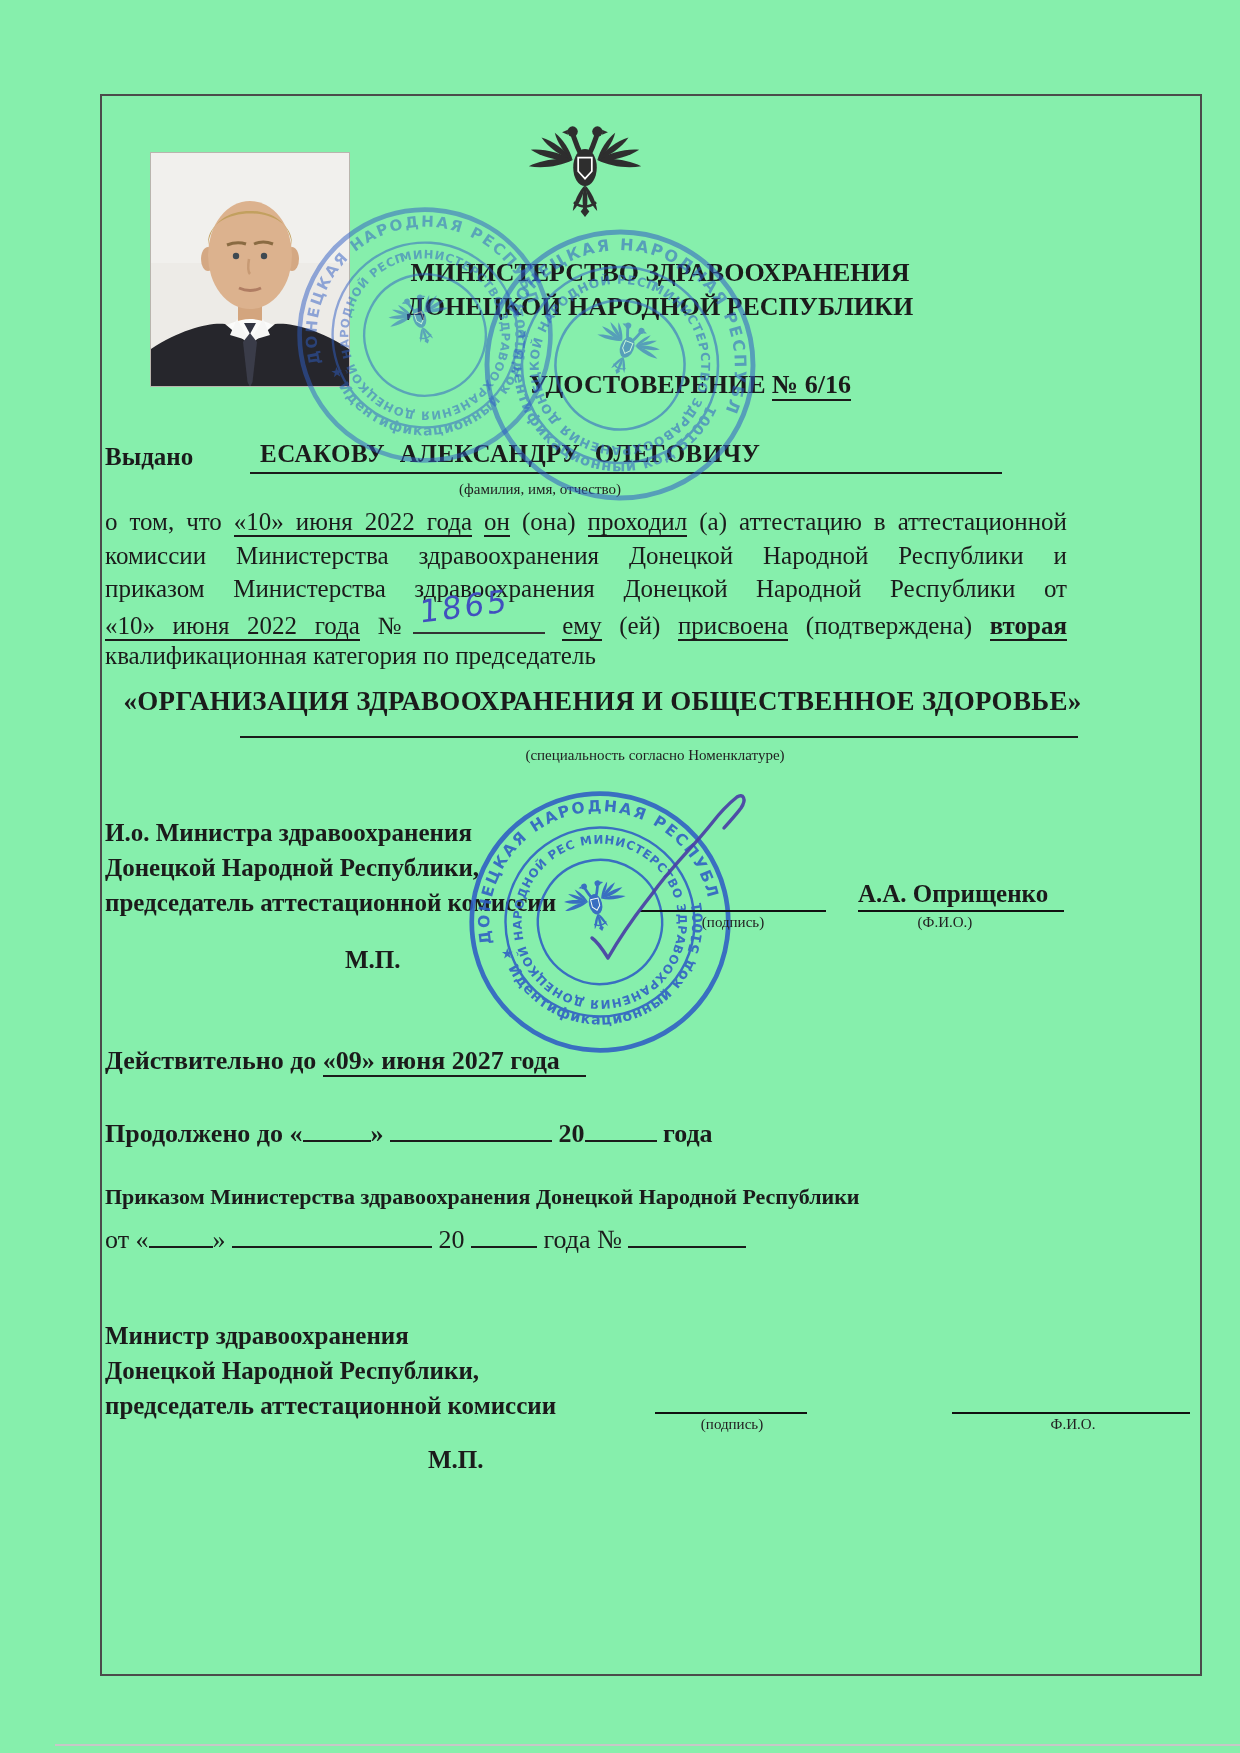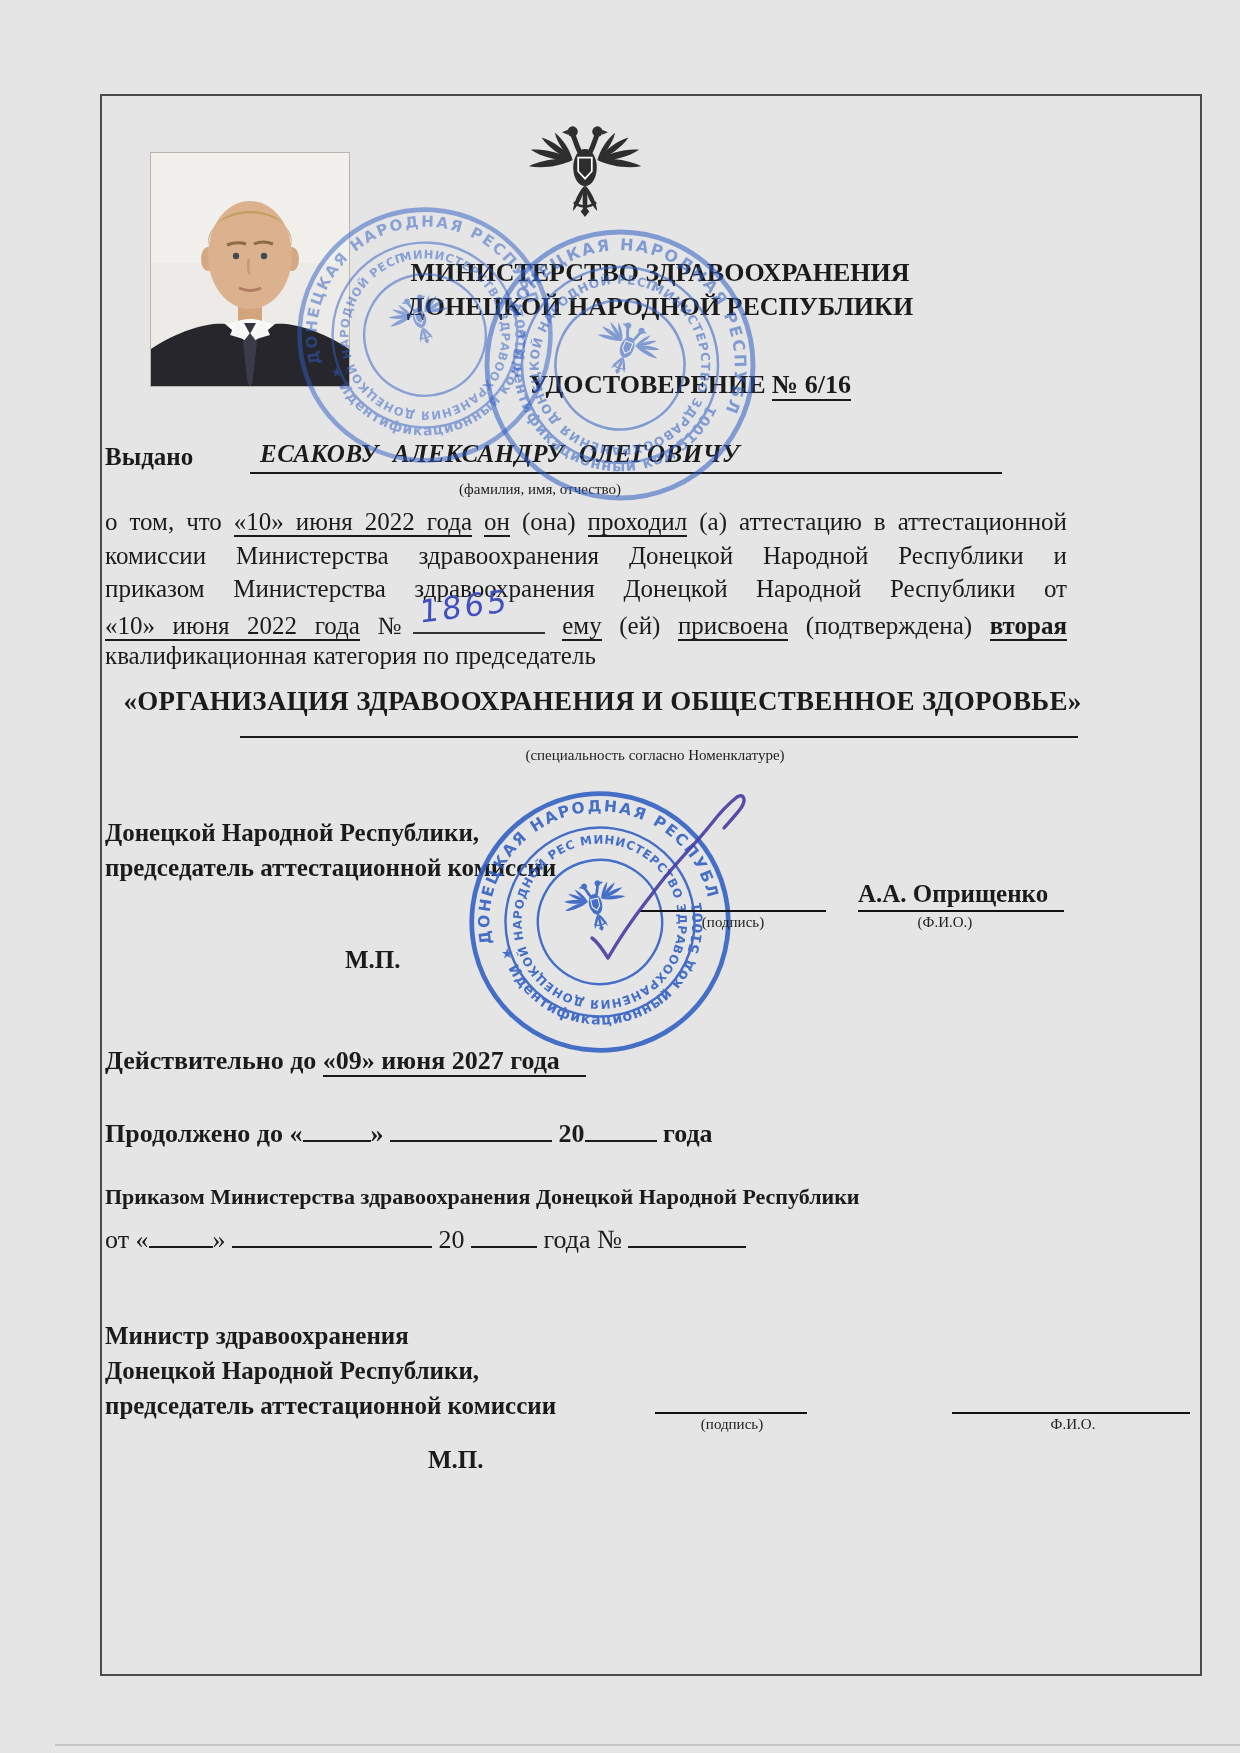--- a/index.html
+++ b/index.html
@@ -1,34 +1,34 @@
 <!DOCTYPE html>
 <html lang="ru"><head>
 <meta charset="utf-8">
 <style>
   html,body{margin:0;padding:0;background:#ffffff;}
-  .page{position:relative;width:1240px;height:1753px;background:#e5e5e5;overflow:hidden;
+  .page{position:relative;width:1240px;height:1753px;background:#86efac;overflow:hidden;
         font-family:"Liberation Serif", serif;color:#1b1b1b;}
   .frame{position:absolute;left:100px;top:94px;width:1098px;height:1578px;border:2px solid #4b4b4b;}
   .abs{position:absolute;}
   .center{text-align:center;}
   .b{font-weight:bold;}
   .u{border-bottom:2.5px solid #1b1b1b;}
   .caption{font-size:15px;color:#222;}
   
   .photo{left:150px;top:152px;width:198px;height:233px;border:1px solid #b9b5ae;z-index:2;}
   
   .emblem{left:523px;top:110px;width:124px;height:120px;z-index:2;}
   .emblem-svg{color:#2e2e2e;width:100%;height:100%;}
   
   .ministry{left:335px;top:256px;width:650px;font-size:26px;line-height:34px;z-index:3;}
   .doc-title{left:390px;top:370px;width:600px;font-size:26px;z-index:3;}
   
   .vydano-label{left:105px;top:443px;font-size:25px;font-weight:600;z-index:3;}
-  .name-line{left:250px;top:440px;width:752px;height:32px;border-bottom:2.5px solid #1b1b1b;z-index:3;font-style:italic;}
+  .name-line{left:250px;top:440px;width:752px;height:32px;border-bottom:2.5px solid #1b1b1b;z-index:3;}
   .name-line .nm{font-size:25px;font-weight:bold;letter-spacing:.5px;word-spacing:8px;padding-left:10px;}
   .name-caption{left:380px;top:481px;width:320px;z-index:3;}
   
   .bline{left:105px;width:962px;font-size:25px;line-height:32px;z-index:3;
          text-align:justify;text-align-last:justify;}
   .bline.last{text-align:left;text-align-last:left;}
   .num-blank{display:inline-block;width:132px;height:26px;border-bottom:2.5px solid #333;
              vertical-align:baseline;position:relative;}
   .handwritten{position:absolute;left:6px;top:-16px;font-family:"DejaVu Sans",sans-serif;
                font-size:31px;color:#4150bf;transform:rotate(-7deg) skewX(-8deg);letter-spacing:3px;}
@@ -175,20 +175,21 @@
   <div class="abs bline" style="top:606px">
     <span class="u">«10» июня 2022 года</span><span> №</span><span class="num-blank"><span class="handwritten">1865</span></span><span> </span><span class="u">ему</span><span> (ей) </span><span class="u">присвоена</span><span> (подтверждена) </span><span class="u b">вторая</span>
   </div>
   <div class="abs bline last" style="top:640px">квалификационная категория по председатель</div>
 
   <div class="abs spec-title center b">«ОРГАНИЗАЦИЯ ЗДРАВООХРАНЕНИЯ И ОБЩЕСТВЕННОЕ ЗДОРОВЬЕ»</div>
   <div class="abs spec-line"></div>
   <div class="abs spec-caption caption center">(специальность согласно Номенклатуре)</div>
 
   <div class="abs appr">
+    <div>И.о. Министра здравоохранения</div>
     <div>Донецкой Народной Республики,</div>
     <div>председатель аттестационной комиссии</div>
   </div>
   <div class="abs sign-line1"></div>
   <div class="abs sign-cap1 caption center">(подпись)</div>
   <div class="abs official">А.А. Оприщенко</div>
   <div class="abs official-tail"></div>
   <div class="abs fio-cap1 caption center">(Ф.И.О.)</div>
   <div class="abs mp1">М.П.</div>
 

